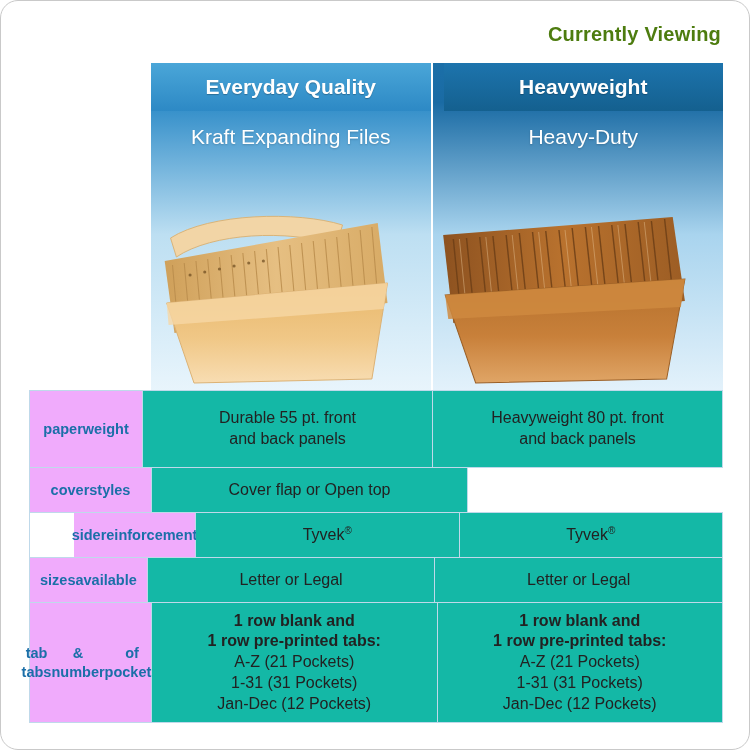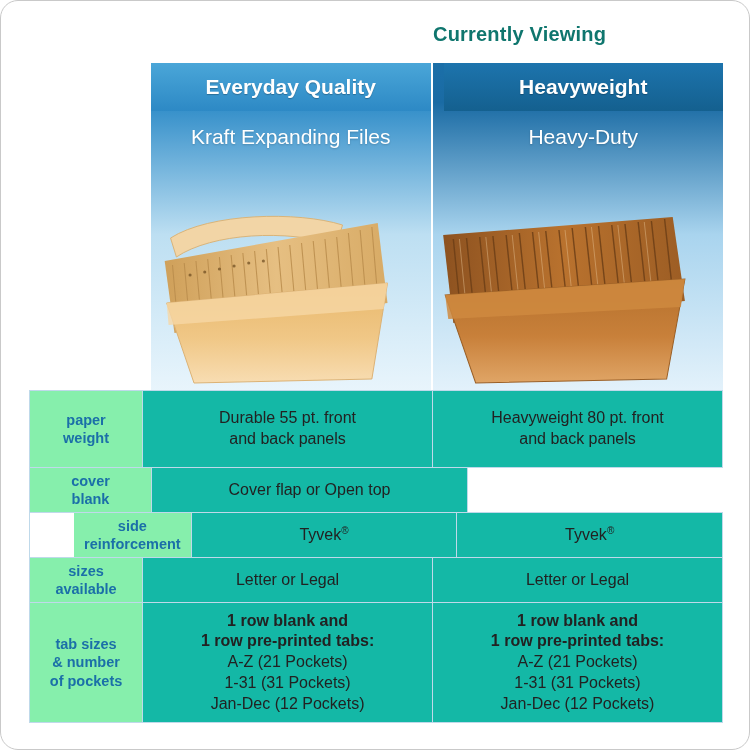--- a/index.html
+++ b/index.html
@@ -23,22 +23,22 @@
     background: #ffffff;
     overflow: hidden;
   }
 
   
   .currently-viewing {
     position: absolute;
     top: 22px;
     left: 432px;
     width: 288px;
-    text-align: left;
-    color: #0f766e;
+    text-align: right;
+    color: #4d7c0f;
     font-size: 20px;
     font-weight: bold;
     letter-spacing: 0.2px;
   }
 
   
   .columns {
     position: absolute;
     top: 62px;
     left: 150px;
@@ -114,26 +114,26 @@
     padding: 8px 10px;
     display: flex;
     align-items: center;
     justify-content: center;
     text-align: center;
     font-size: 16px;
     color: #222222;
   }
   .cell-label {
     width: 122px;
-    background: #86efac;
+    background: #f0abfc;
     color: #1b6fa8;
     font-weight: bold;
     font-size: 14.5px;
     line-height: 1.25;
-    flex-direction: column;
+    flex-direction: row;
   }
   .cell-val {
     width: 316px;
     line-height: 1.3;
     flex-direction: column;
     background: #14b8a6;
   }
   .r1 { height: 76px; }
   .r2 { height: 44px; }
   .r3 { height: 44px; padding-left: 44px; }
@@ -281,21 +281,21 @@
       </div>
       <div class="cell cell-val">
         <span>Heavyweight 80 pt. front</span>
         <span>and back panels</span>
       </div>
     </div>
 
     <div class="row r2">
       <div class="cell cell-label">
         <span>cover</span>
-        <span>blank</span>
+        <span>styles</span>
       </div>
       <div class="cell cell-val">Cover flap or Open top</div>
     </div>
 
     <div class="row r3">
       <div class="cell cell-label">
         <span>side</span>
         <span>reinforcement</span>
       </div>
       <div class="cell cell-val">
@@ -310,21 +310,21 @@
       <div class="cell cell-label">
         <span>sizes</span>
         <span>available</span>
       </div>
       <div class="cell cell-val">Letter or Legal</div>
       <div class="cell cell-val">Letter or Legal</div>
     </div>
 
     <div class="row r5">
       <div class="cell cell-label">
-        <span>tab sizes</span>
+        <span>tab tabs</span>
         <span>&amp; number</span>
         <span>of pockets</span>
       </div>
       <div class="cell cell-val">
         <span class="bold-line">1 row blank and</span>
         <span class="bold-line">1 row pre-printed tabs:</span>
         <span>A-Z (21 Pockets)</span>
         <span>1-31 (31 Pockets)</span>
         <span>Jan-Dec (12 Pockets)</span>
       </div>

